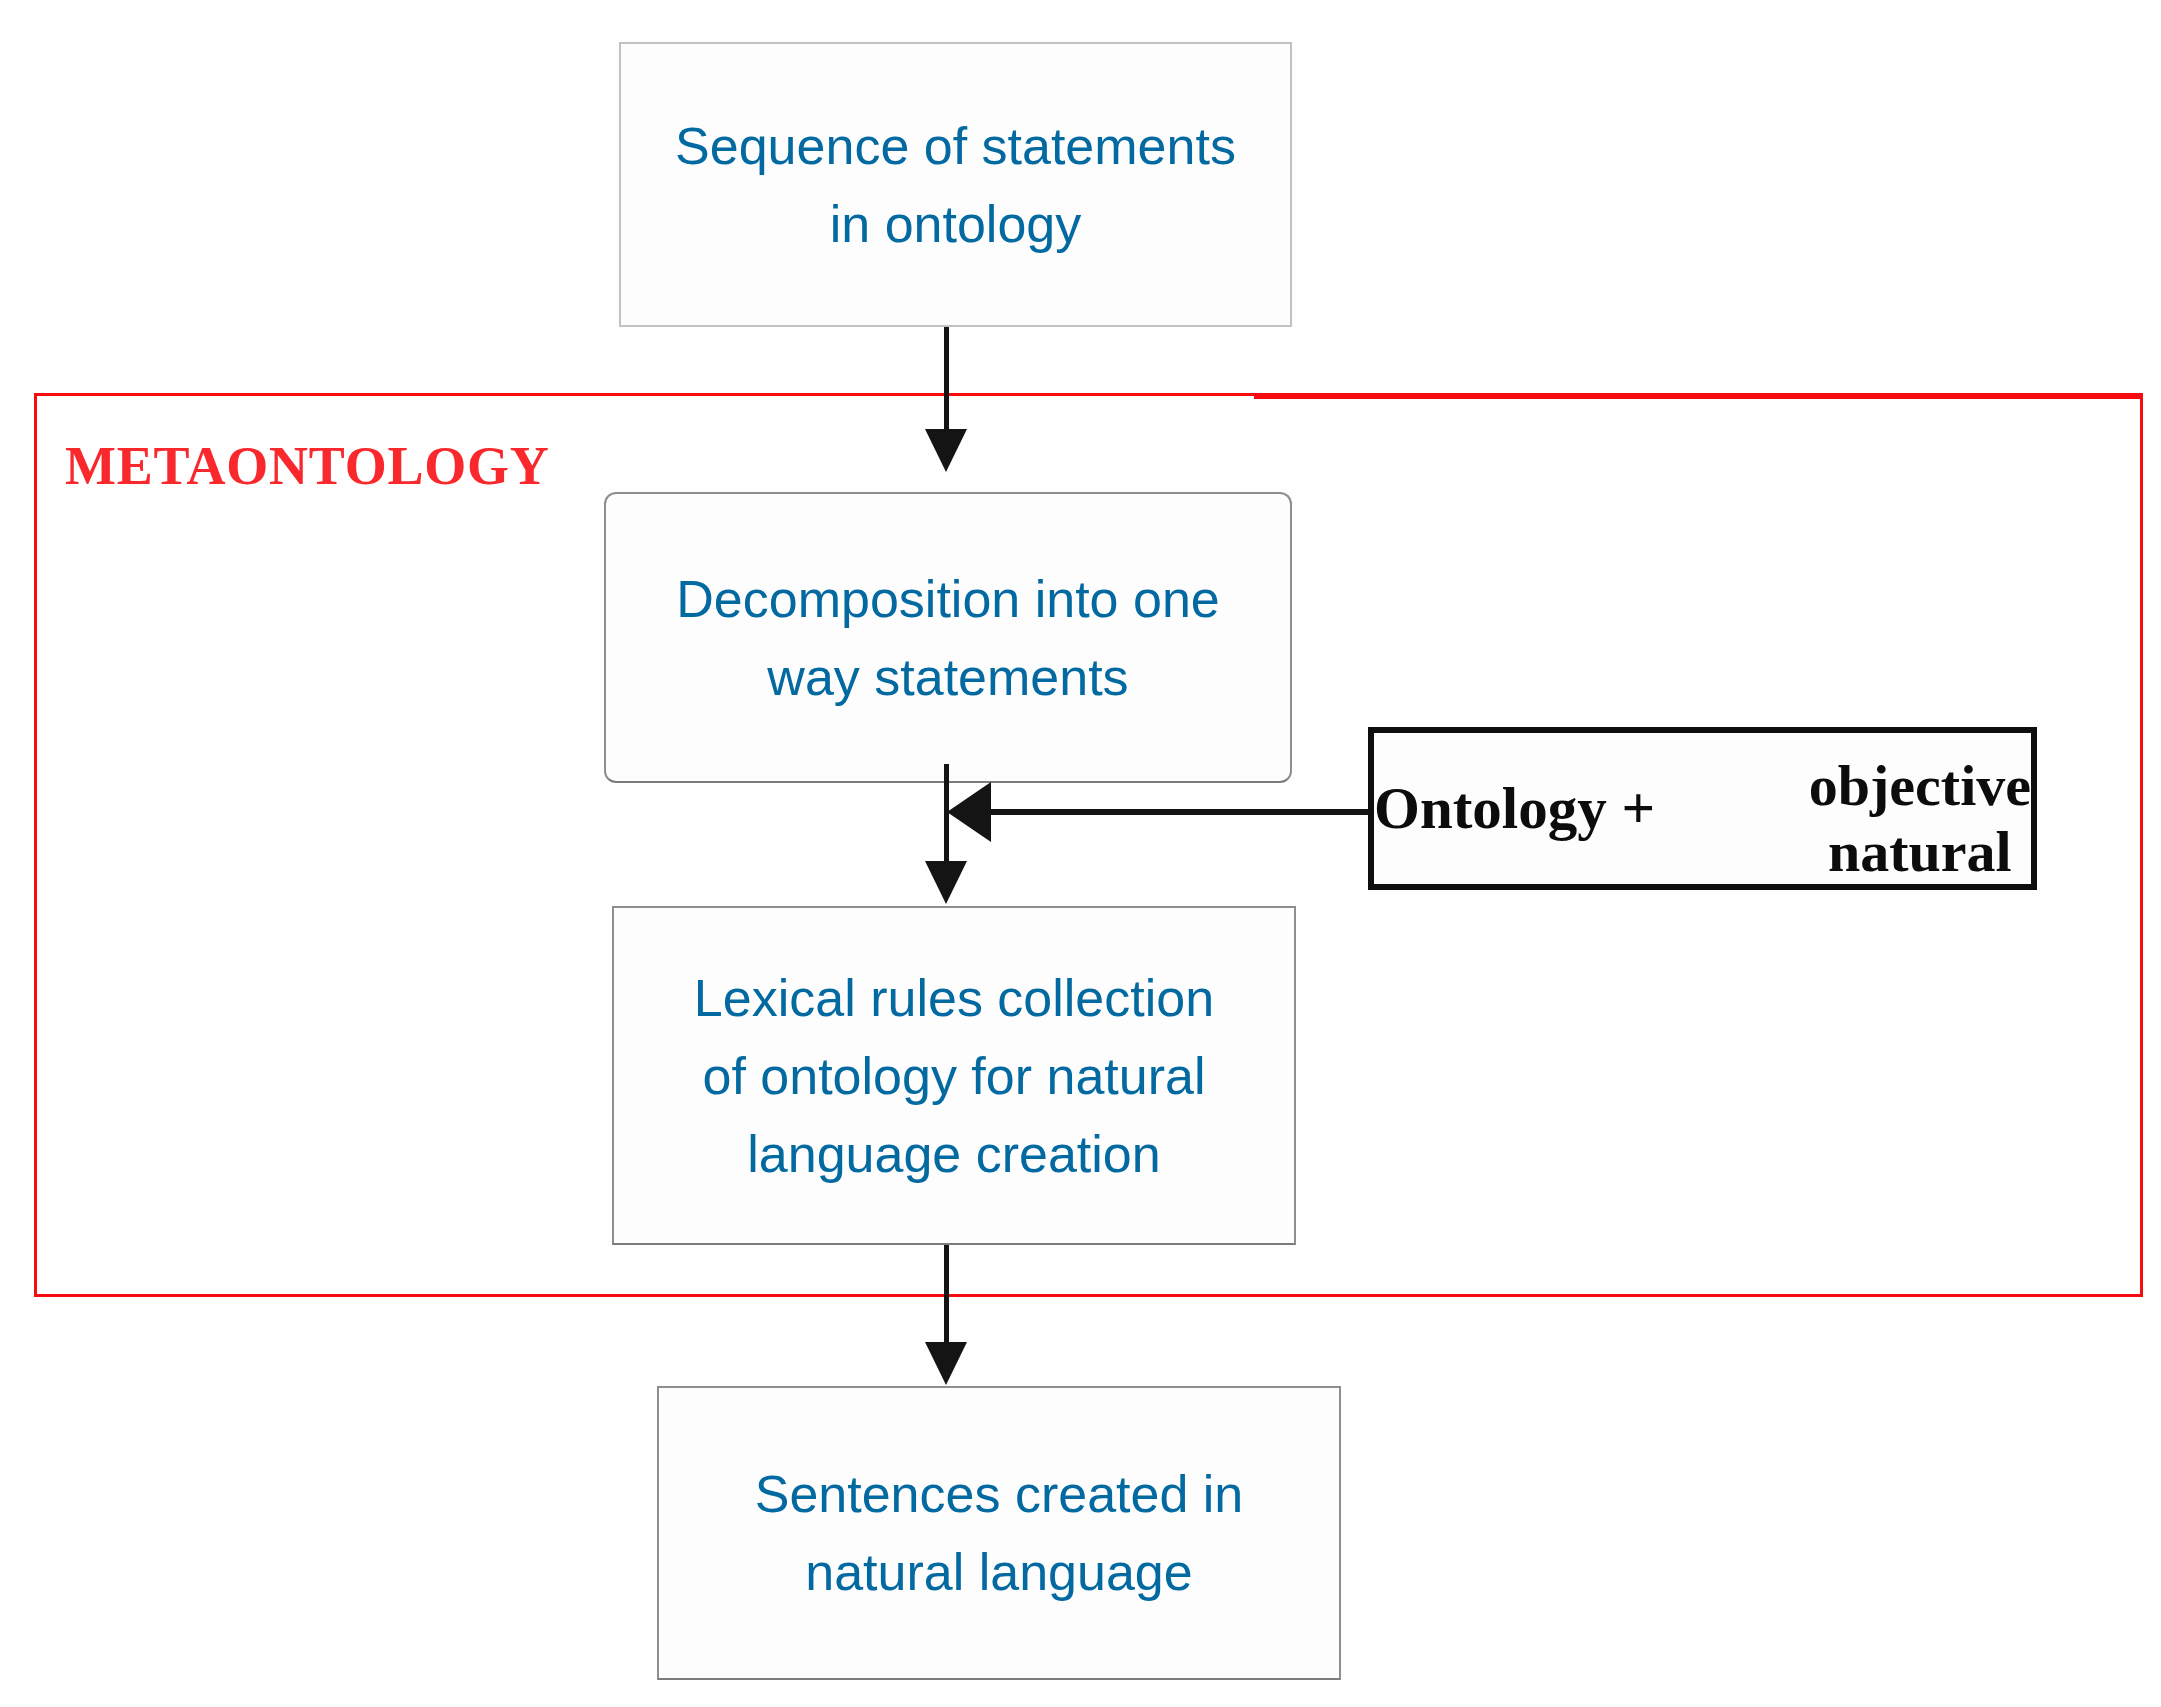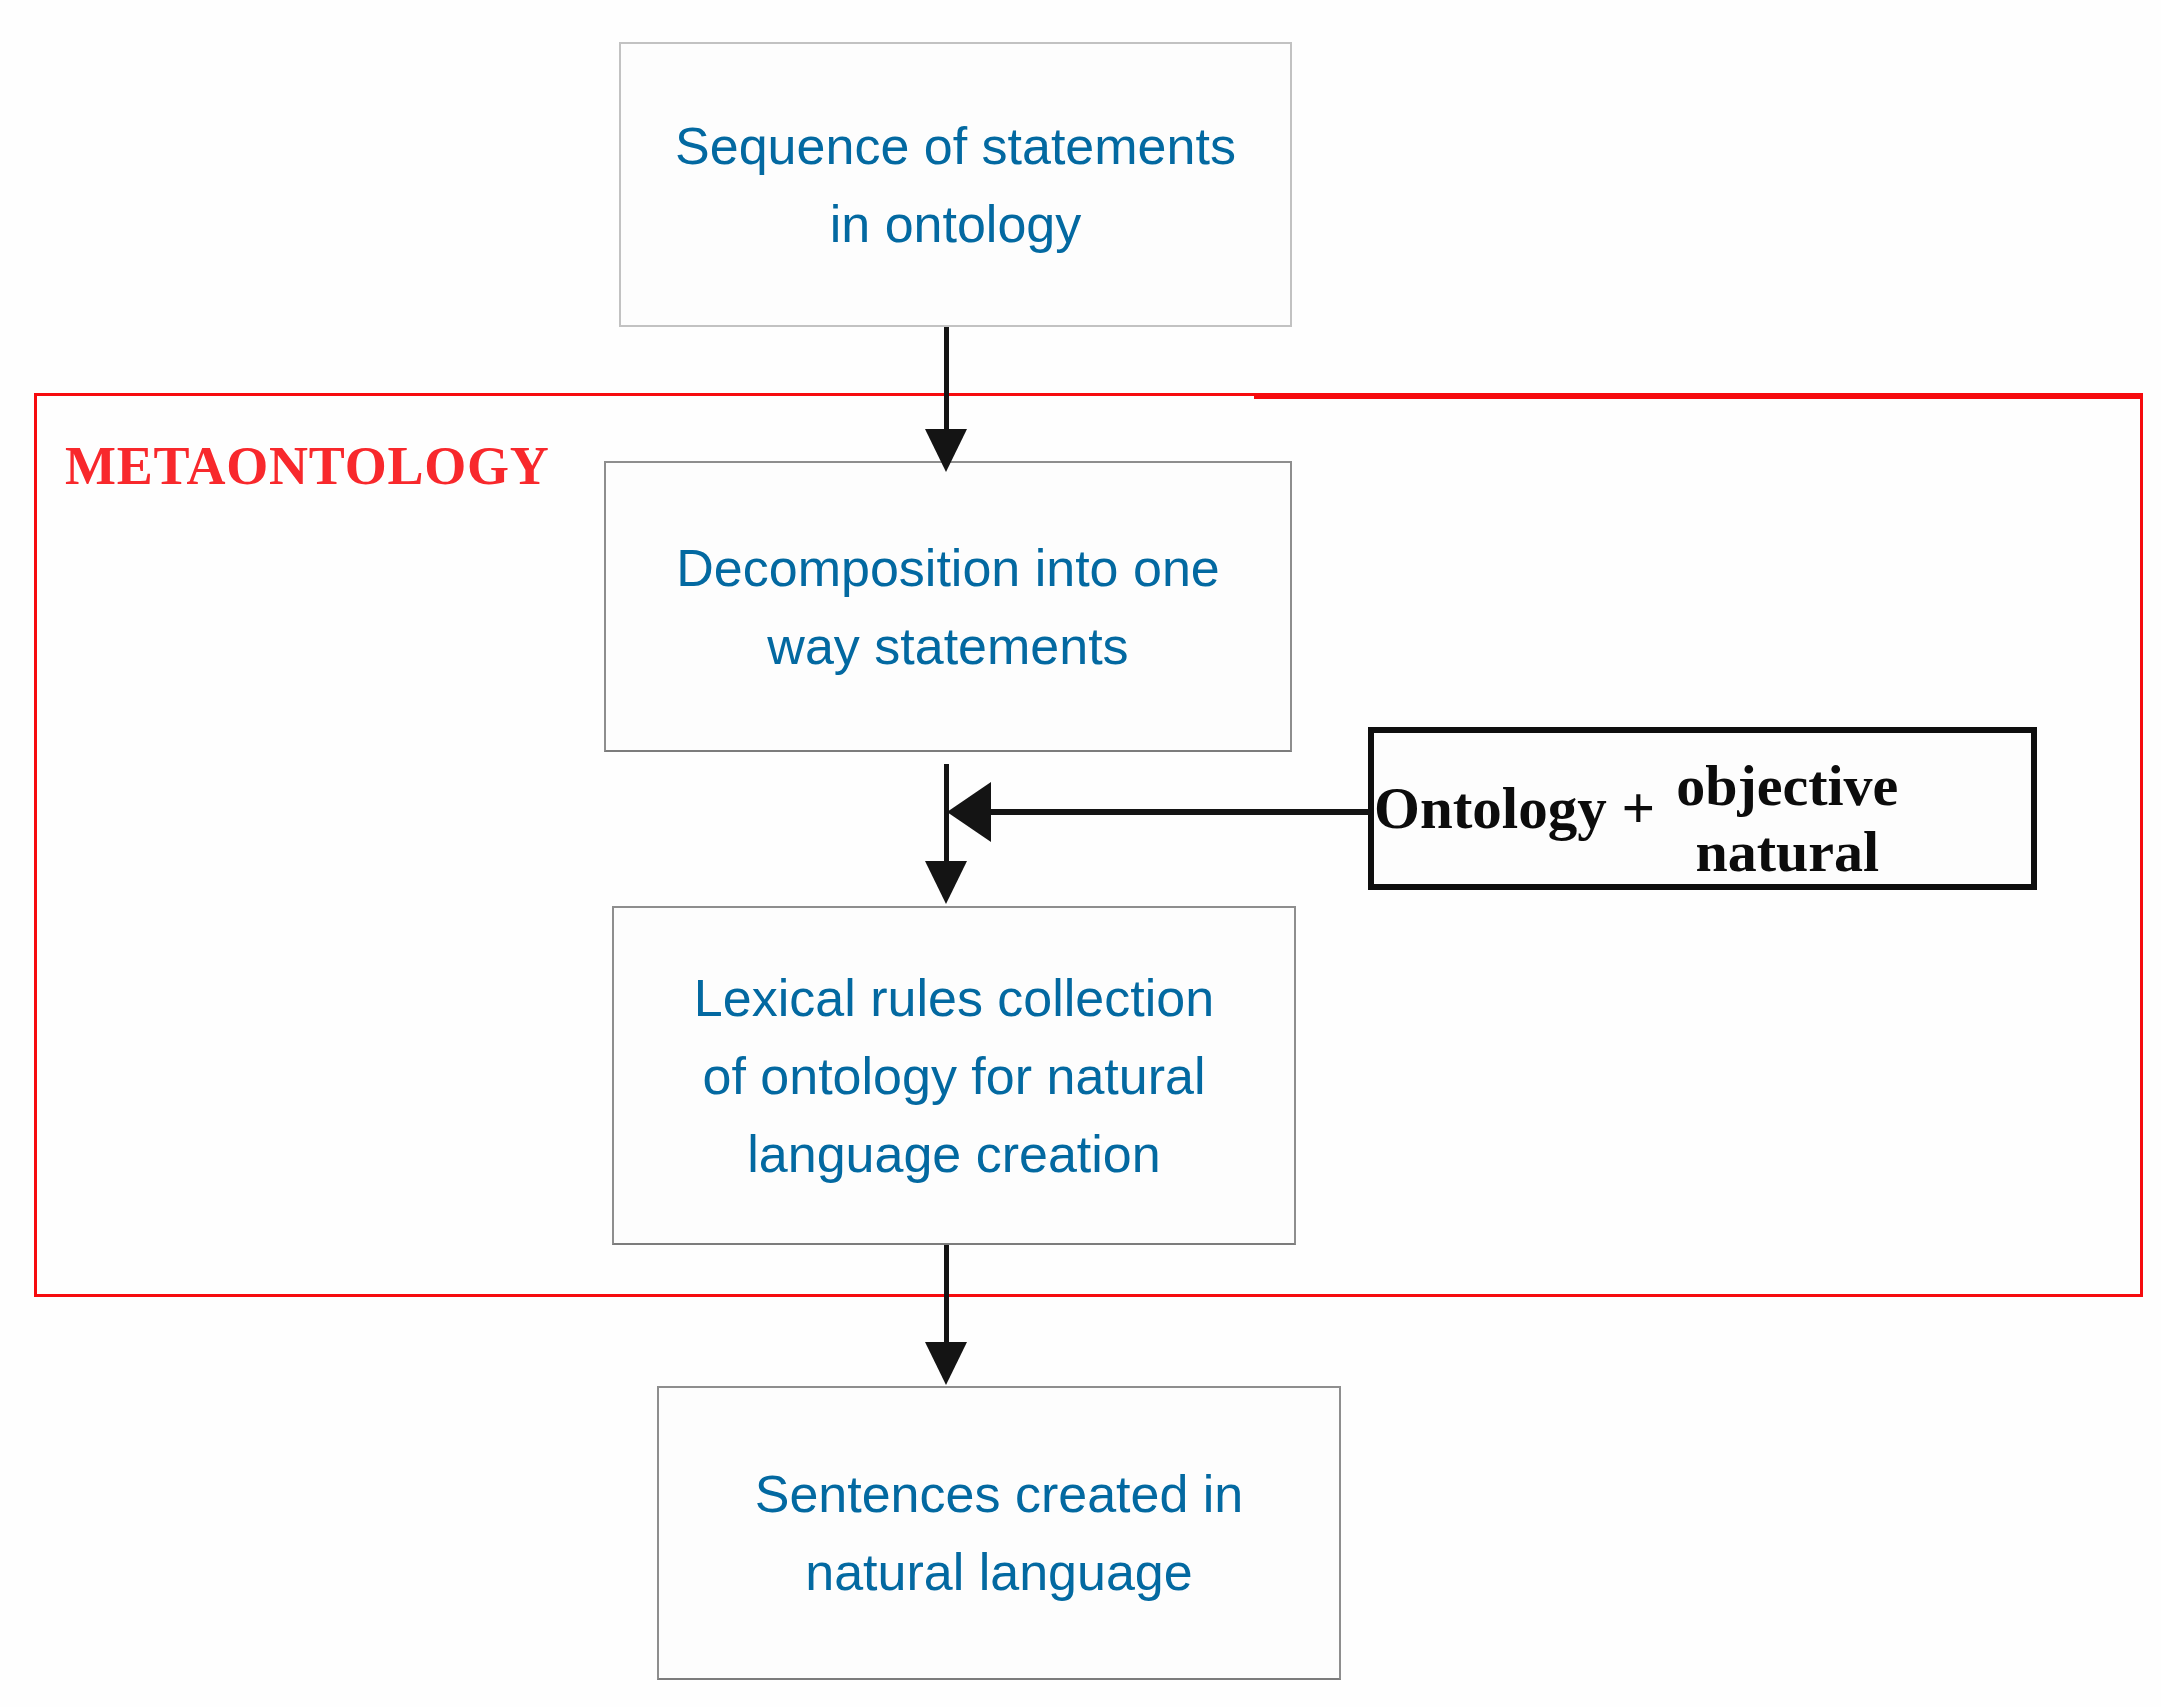--- a/index.html
+++ b/index.html
@@ -21,21 +21,21 @@
     text-align:center;
     color:#0369a1;
     font-size:52px;
     line-height:1.5;
     white-space:pre-line;
     box-sizing:border-box;
   }
   .node-light{border:2.3px solid #c2c2c2;}
   .node-gray{border:2.3px solid #8e8e8e; border-bottom-color:#7c7c7c;}
   #box-sequence      {left:619px; top:42px;   width:673px; height:285px;}
-  #box-decomposition {left:604px; top:461px;  width:688px; height:291px;}
+  #box-decomposition {left:604px; top:492px;  width:688px; height:291px;border-radius:12px;}
   #box-lexical       {left:612px; top:906px; width:684px; height:339px;}
   #box-sentences     {left:612px; top:1386px; width:684px; height:294px;margin-left:45px;}
 
   
   #meta-region{
     position:absolute;
     left:34px; top:393px;
     width:2109px; height:904px;
     border:3px solid #f60b0e;
     box-sizing:border-box;
@@ -62,21 +62,21 @@
   
   #box-ontology{
     position:absolute;
     left:1368px; top:727px;
     width:669px; height:163px;
     border:6px solid #0e0e0e;
     box-sizing:border-box;
     background:#fdfdfd;
     display:flex;
     align-items:center;
-    justify-content:flex-start;
+    justify-content:space-between;
     gap:21px;
     font-family:"Liberation Serif", serif;
     font-weight:bold;
     color:#0c0c0c;
   }
   #box-ontology .prefix{font-size:59px; line-height:1; white-space:nowrap;}
   #box-ontology .stack{
     display:flex; flex-direction:column;
     font-size:58px; line-height:1.13; text-align:center; white-space:nowrap;margin-top:20px;
   }

